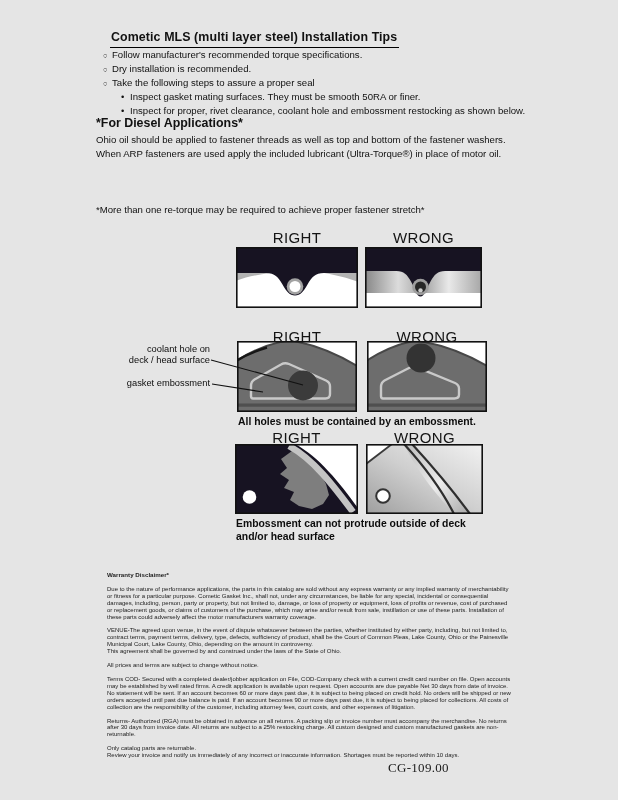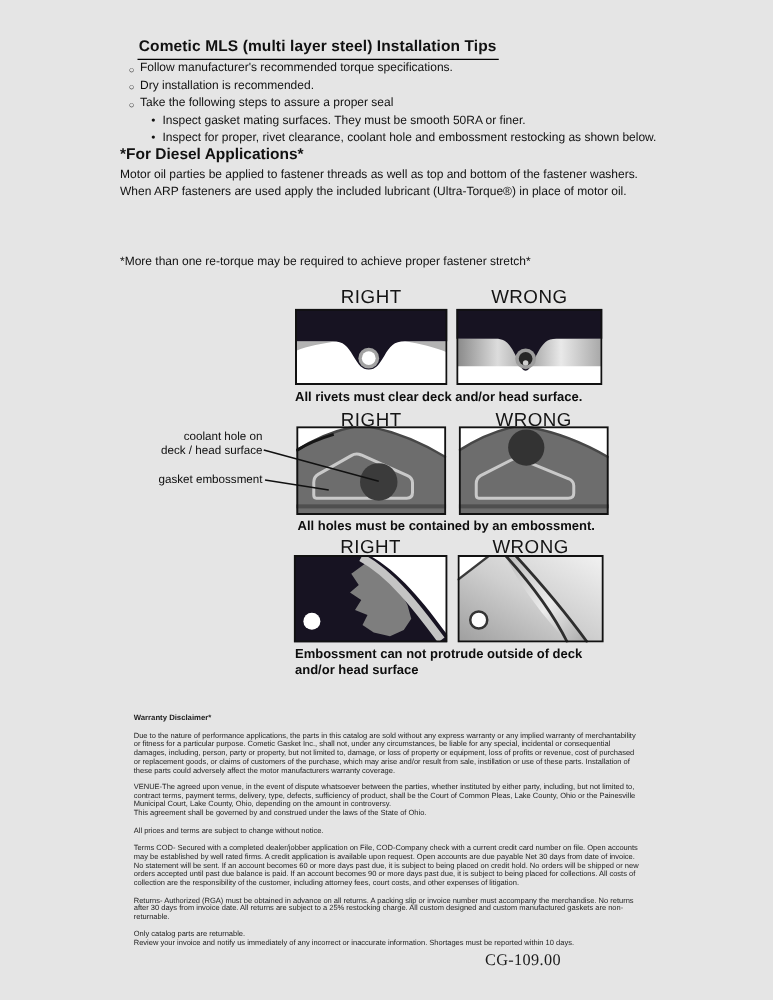--- a/index.html
+++ b/index.html
@@ -86,21 +86,21 @@
       <span class="tip-marker solid">•</span>
       <span>Inspect gasket mating surfaces.  They must be smooth 50RA or finer.</span>
     </div>
     <div class="tip-row sub">
       <span class="tip-marker solid">•</span>
       <span>Inspect for proper, rivet clearance, coolant hole and embossment restocking as shown below.</span>
     </div>
   </div>
 
   <div class="abs" id="diesel-heading">*For Diesel Applications*</div>
-  <div class="abs para" id="diesel-para1">Motor oil parties be applied to fastener threads as well as top and bottom of the fastener washers.
+  <div class="abs para" id="diesel-para1">Ohio oil should be applied to fastener threads as well as top and bottom of the fastener washers.
 When ARP fasteners are used apply the included lubricant (Ultra-Torque®) in place of motor oil.</div>
   <div class="abs" id="diesel-note">*More than one re-torque may be required to achieve proper fastener stretch*</div>
 
   <div class="abs rw-label" id="r1-right-label">RIGHT</div>
   <div class="abs rw-label" id="r1-wrong-label">WRONG</div>
 
   <div class="abs dbox" id="r1-right-box">
     <svg width="122" height="61" viewBox="0 0 122 61">
       <rect x="0" y="0" width="122" height="61" fill="#ffffff"></rect>
       <path d="M1,26 H34 C22,27.5 10,30 1,33.5 Z" fill="#b3b3b3"></path>
@@ -124,21 +124,20 @@
       </defs>
       <rect x="0" y="0" width="117" height="61" fill="#ffffff"></rect>
       <rect x="1" y="24" width="115" height="22" fill="url(#band1)"></rect>
       <path d="M0,0 H117 V24 H80 C72.5,24 69.5,27.5 65.5,34.5 C61.5,41.5 59.5,49.5 55.5,49.5 C51.5,49.5 50,41.5 46,34.5 C42,27.5 39,24 31.5,24 H0 Z" fill="#171322"></path>
       <circle cx="55.5" cy="40" r="8.3" fill="#9d9d9d"></circle>
       <circle cx="55.5" cy="40" r="5.5" fill="#262626"></circle>
       <circle cx="55.5" cy="43.4" r="2.2" fill="#cfcfcf"></circle>
       <rect x="0.8" y="0.8" width="115.4" height="59.4" fill="none" stroke="#111" stroke-width="1.6"></rect>
     </svg>
   </div>
-  <div class="abs caption" id="caption1">All rivets must clear deck and/or head surface.</div>
 
   <div class="abs rw-label" id="r2-right-label">RIGHT</div>
   <div class="abs rw-label" id="r2-wrong-label">WRONG</div>
 
   <div class="abs dbox" id="r2-right-box">
     <svg width="120" height="71" viewBox="0 0 120 71">
       <rect x="0" y="0" width="120" height="71" fill="#6d6d6d"></rect>
       <rect x="0" y="62.5" width="120" height="3.2" fill="#4f4f4f"></rect>
       <path d="M0,0 H48 C30,3.5 13,11 0,19.5 Z" fill="#ffffff"></path>
       <path d="M57,0 H120 V25 C98,11.5 78,4 57,0 Z" fill="#ffffff"></path>

